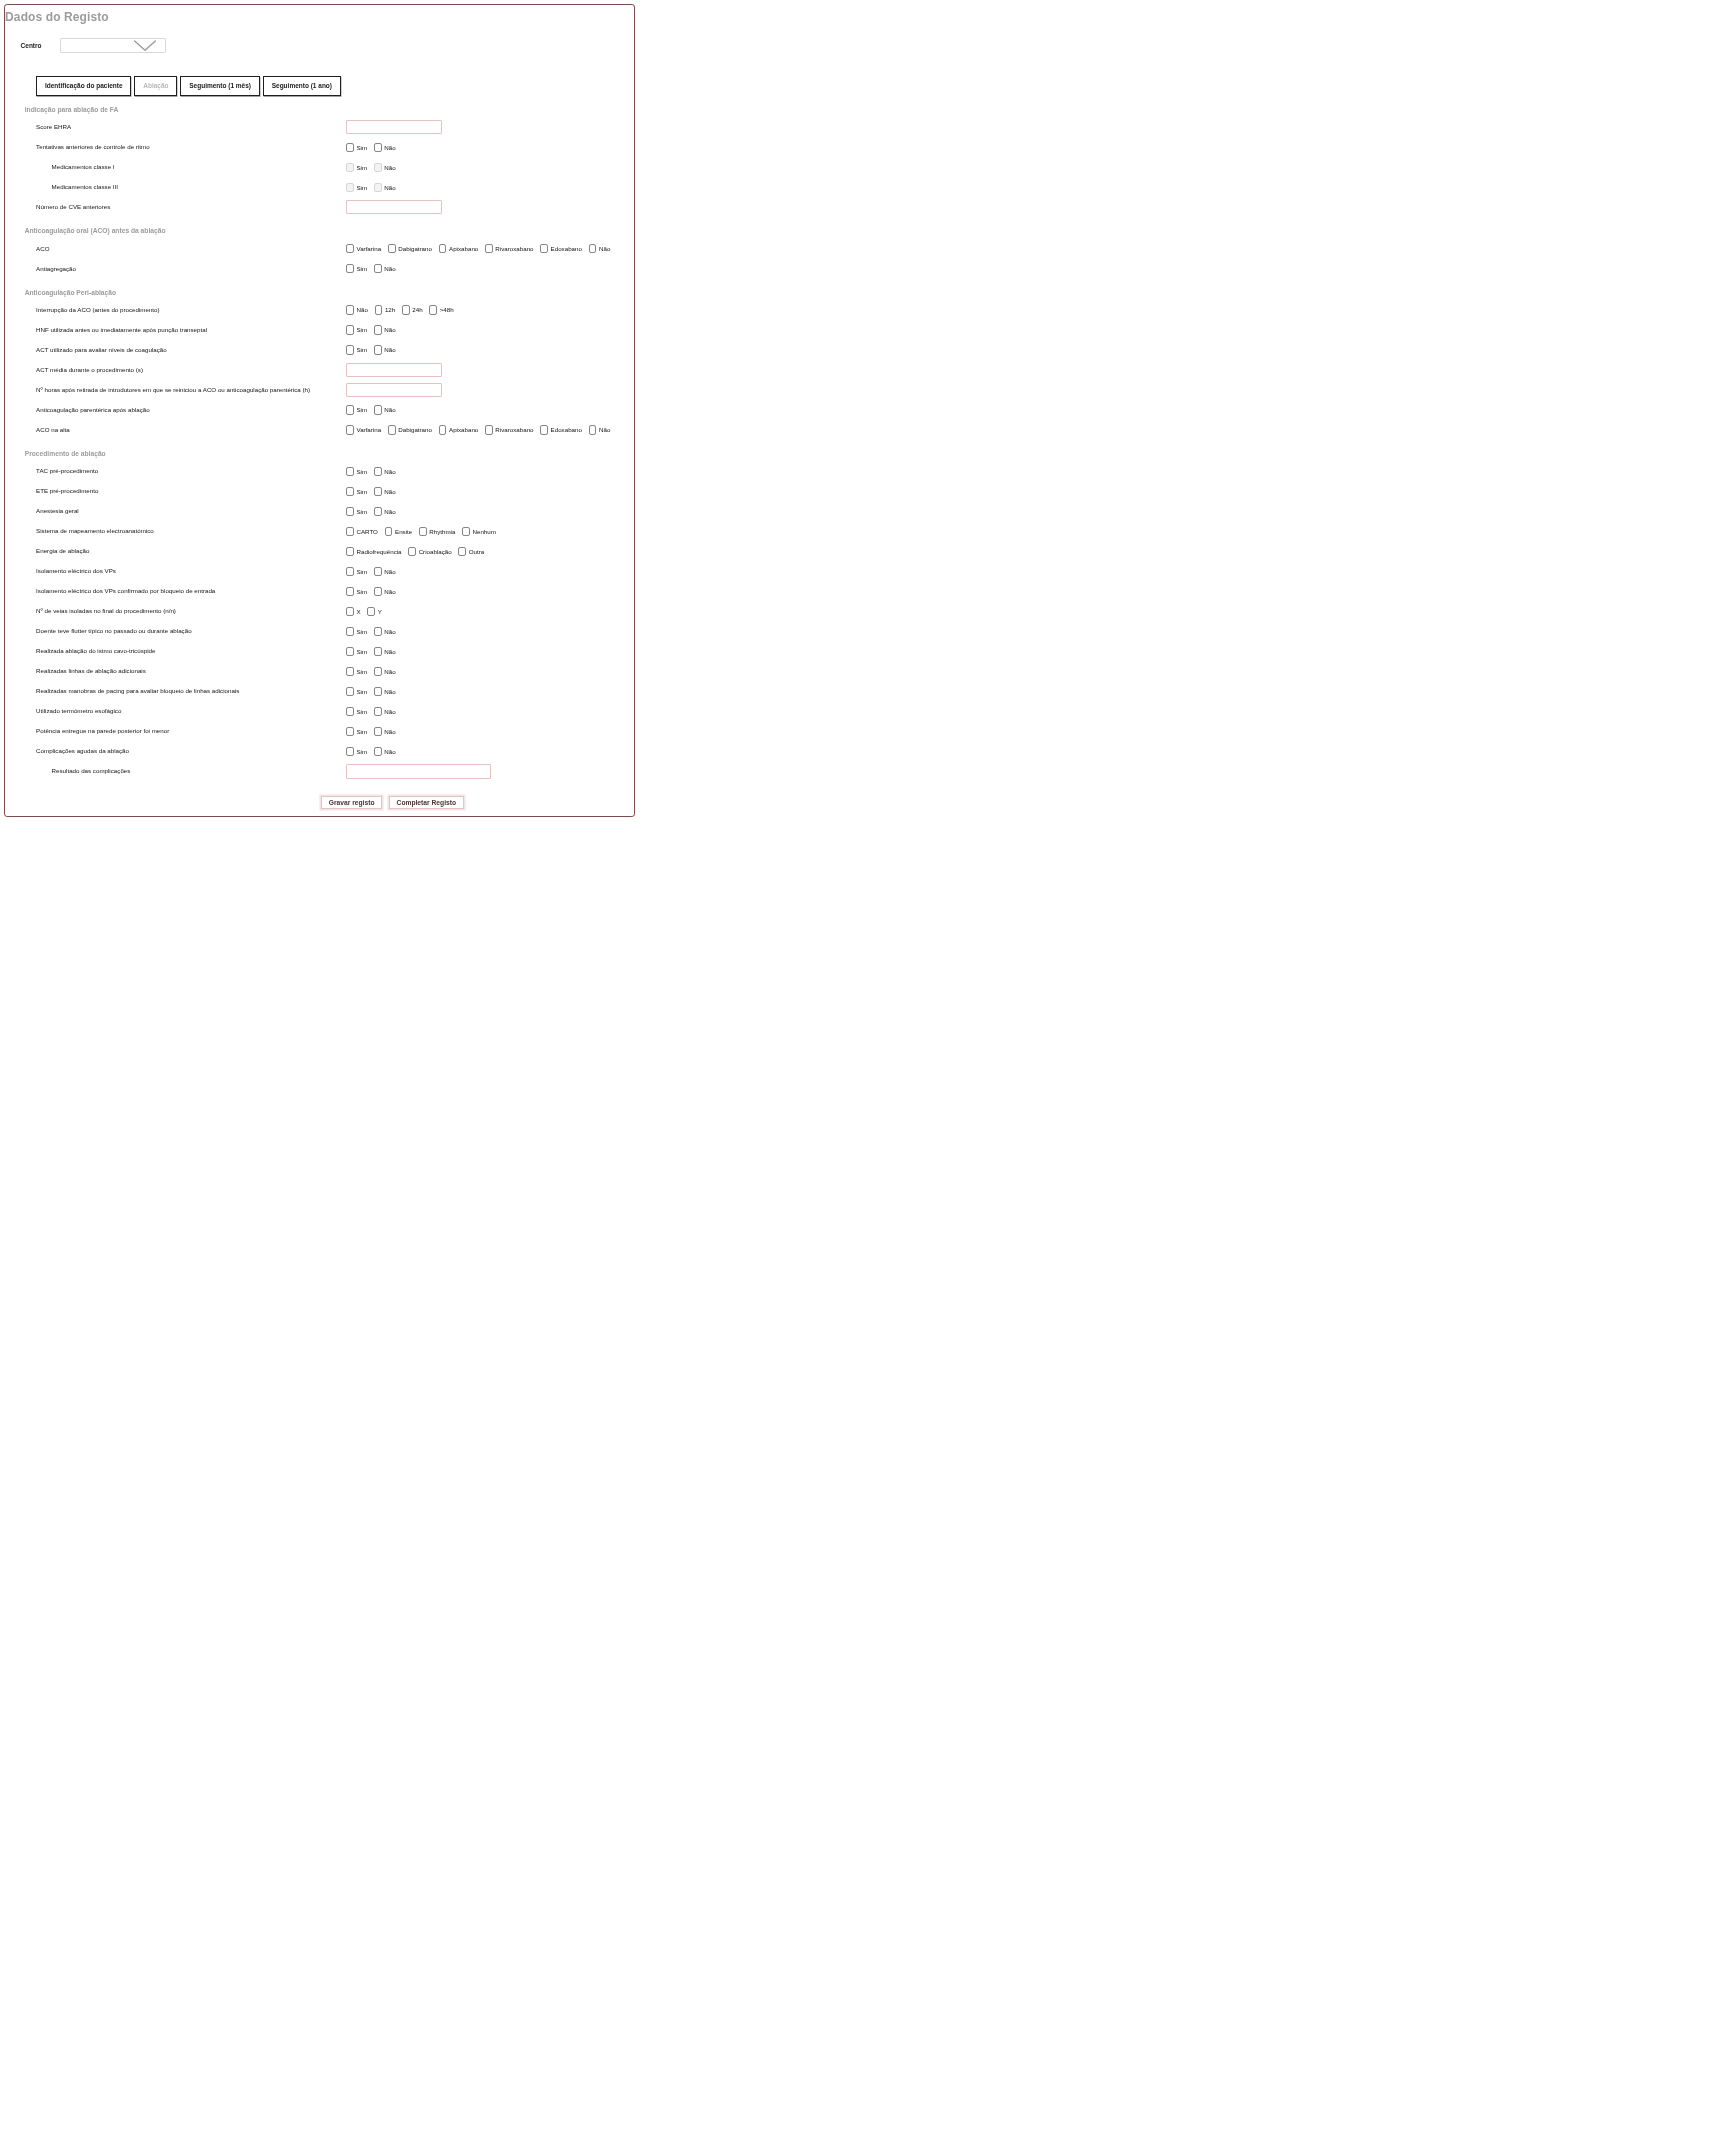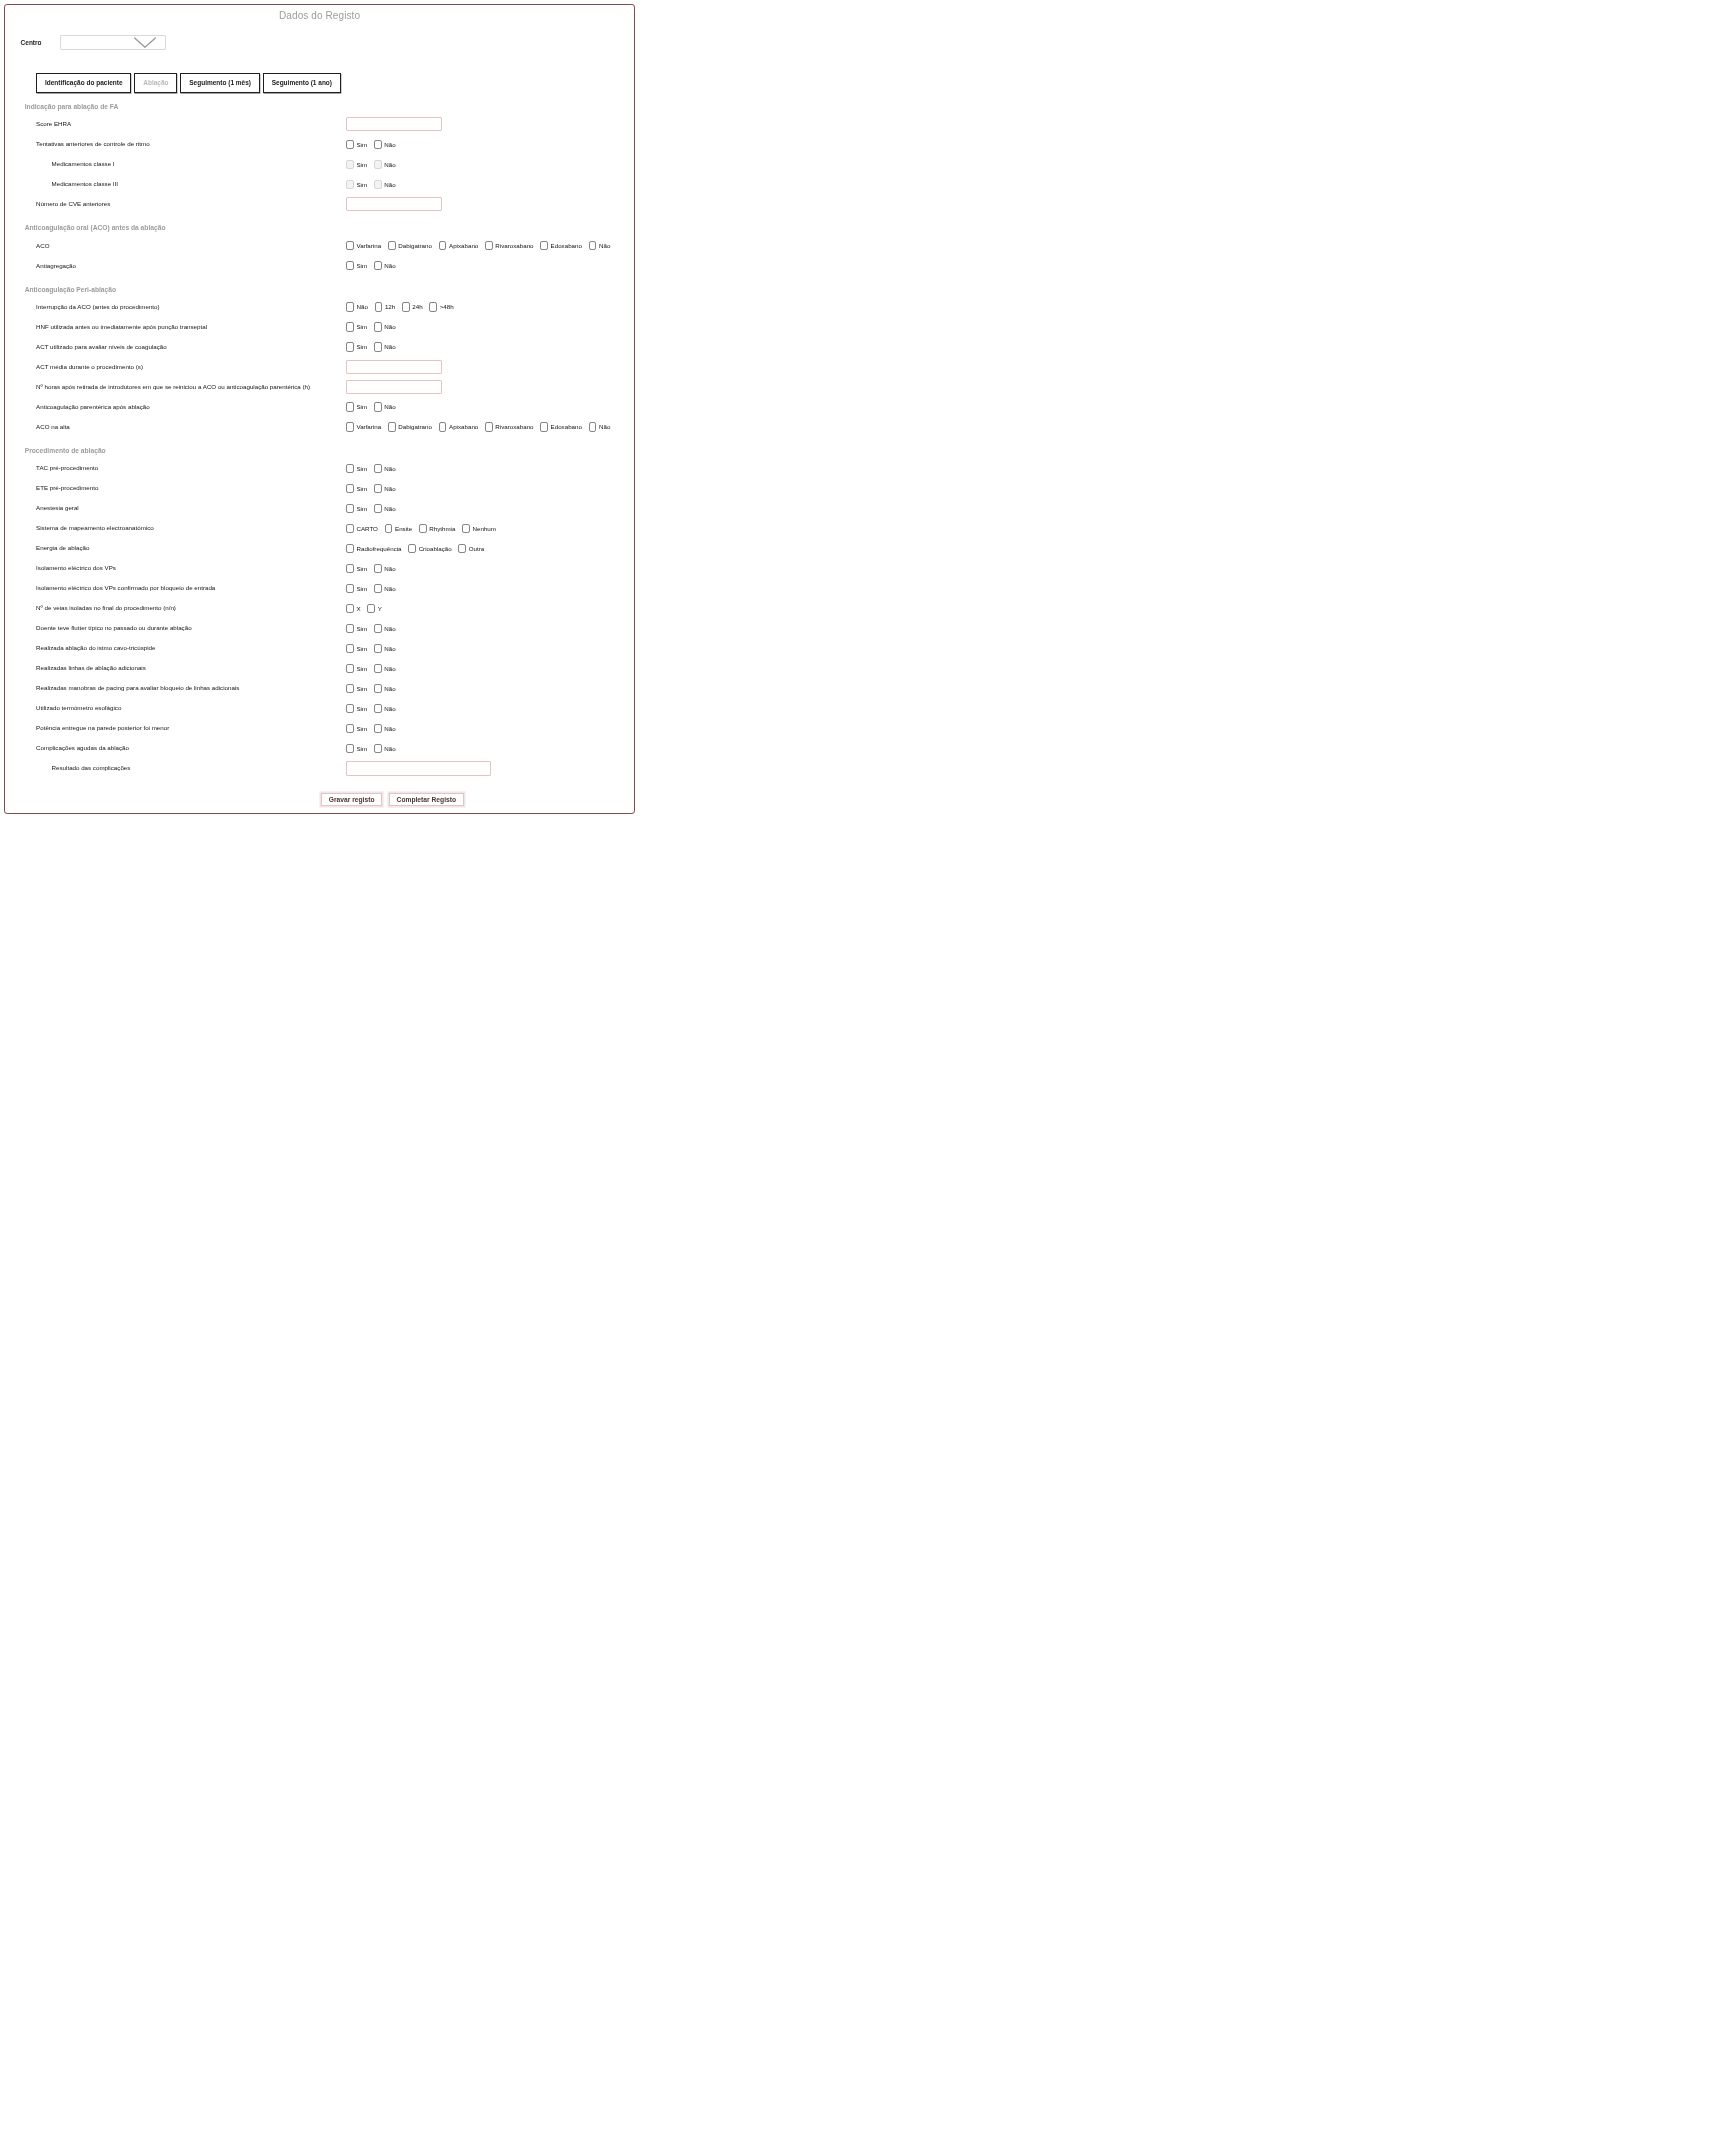--- a/index.html
+++ b/index.html
@@ -2,21 +2,21 @@
 <html style="font-size:8.3px"><head>
 <meta charset="utf-8">
 <style>
   html,body { margin:0; padding:0; background:#fff; font-family:"Liberation Sans", sans-serif; }
   .page {
     position:relative; width:631px; min-height:790px; margin:4.1px;
     border:1px solid #7d4b4b; border-radius:3.1px; background:#fff;
     box-sizing:border-box; padding-bottom:7.2px;
   }
   .title {
-    text-align:center; margin-top:5.2px; font-size:10px; font-weight:normal;
+    margin-top:5.2px; font-size:12px; font-weight:bold;
     color:#9c9c9c; letter-spacing:0.1px;
   }
   .centro-row { display:flex; align-items:center; margin:13.4px 0 0 15.5px; }
   .centro-label { font-size:6.5px; font-weight:bold; color:#1a1a1a; width:39px; }
   .centro-select {
     width:106px; height:15.5px; border:0.5px solid #d9d9d9; border-radius:1px;
     background:#fff; display:flex; align-items:center; justify-content:space-between;
     padding:0 7.2px 0 4.1px; cursor:pointer; box-sizing:border-box;
   }
   .centro-value { font-size:6.2px; color:#333; }

